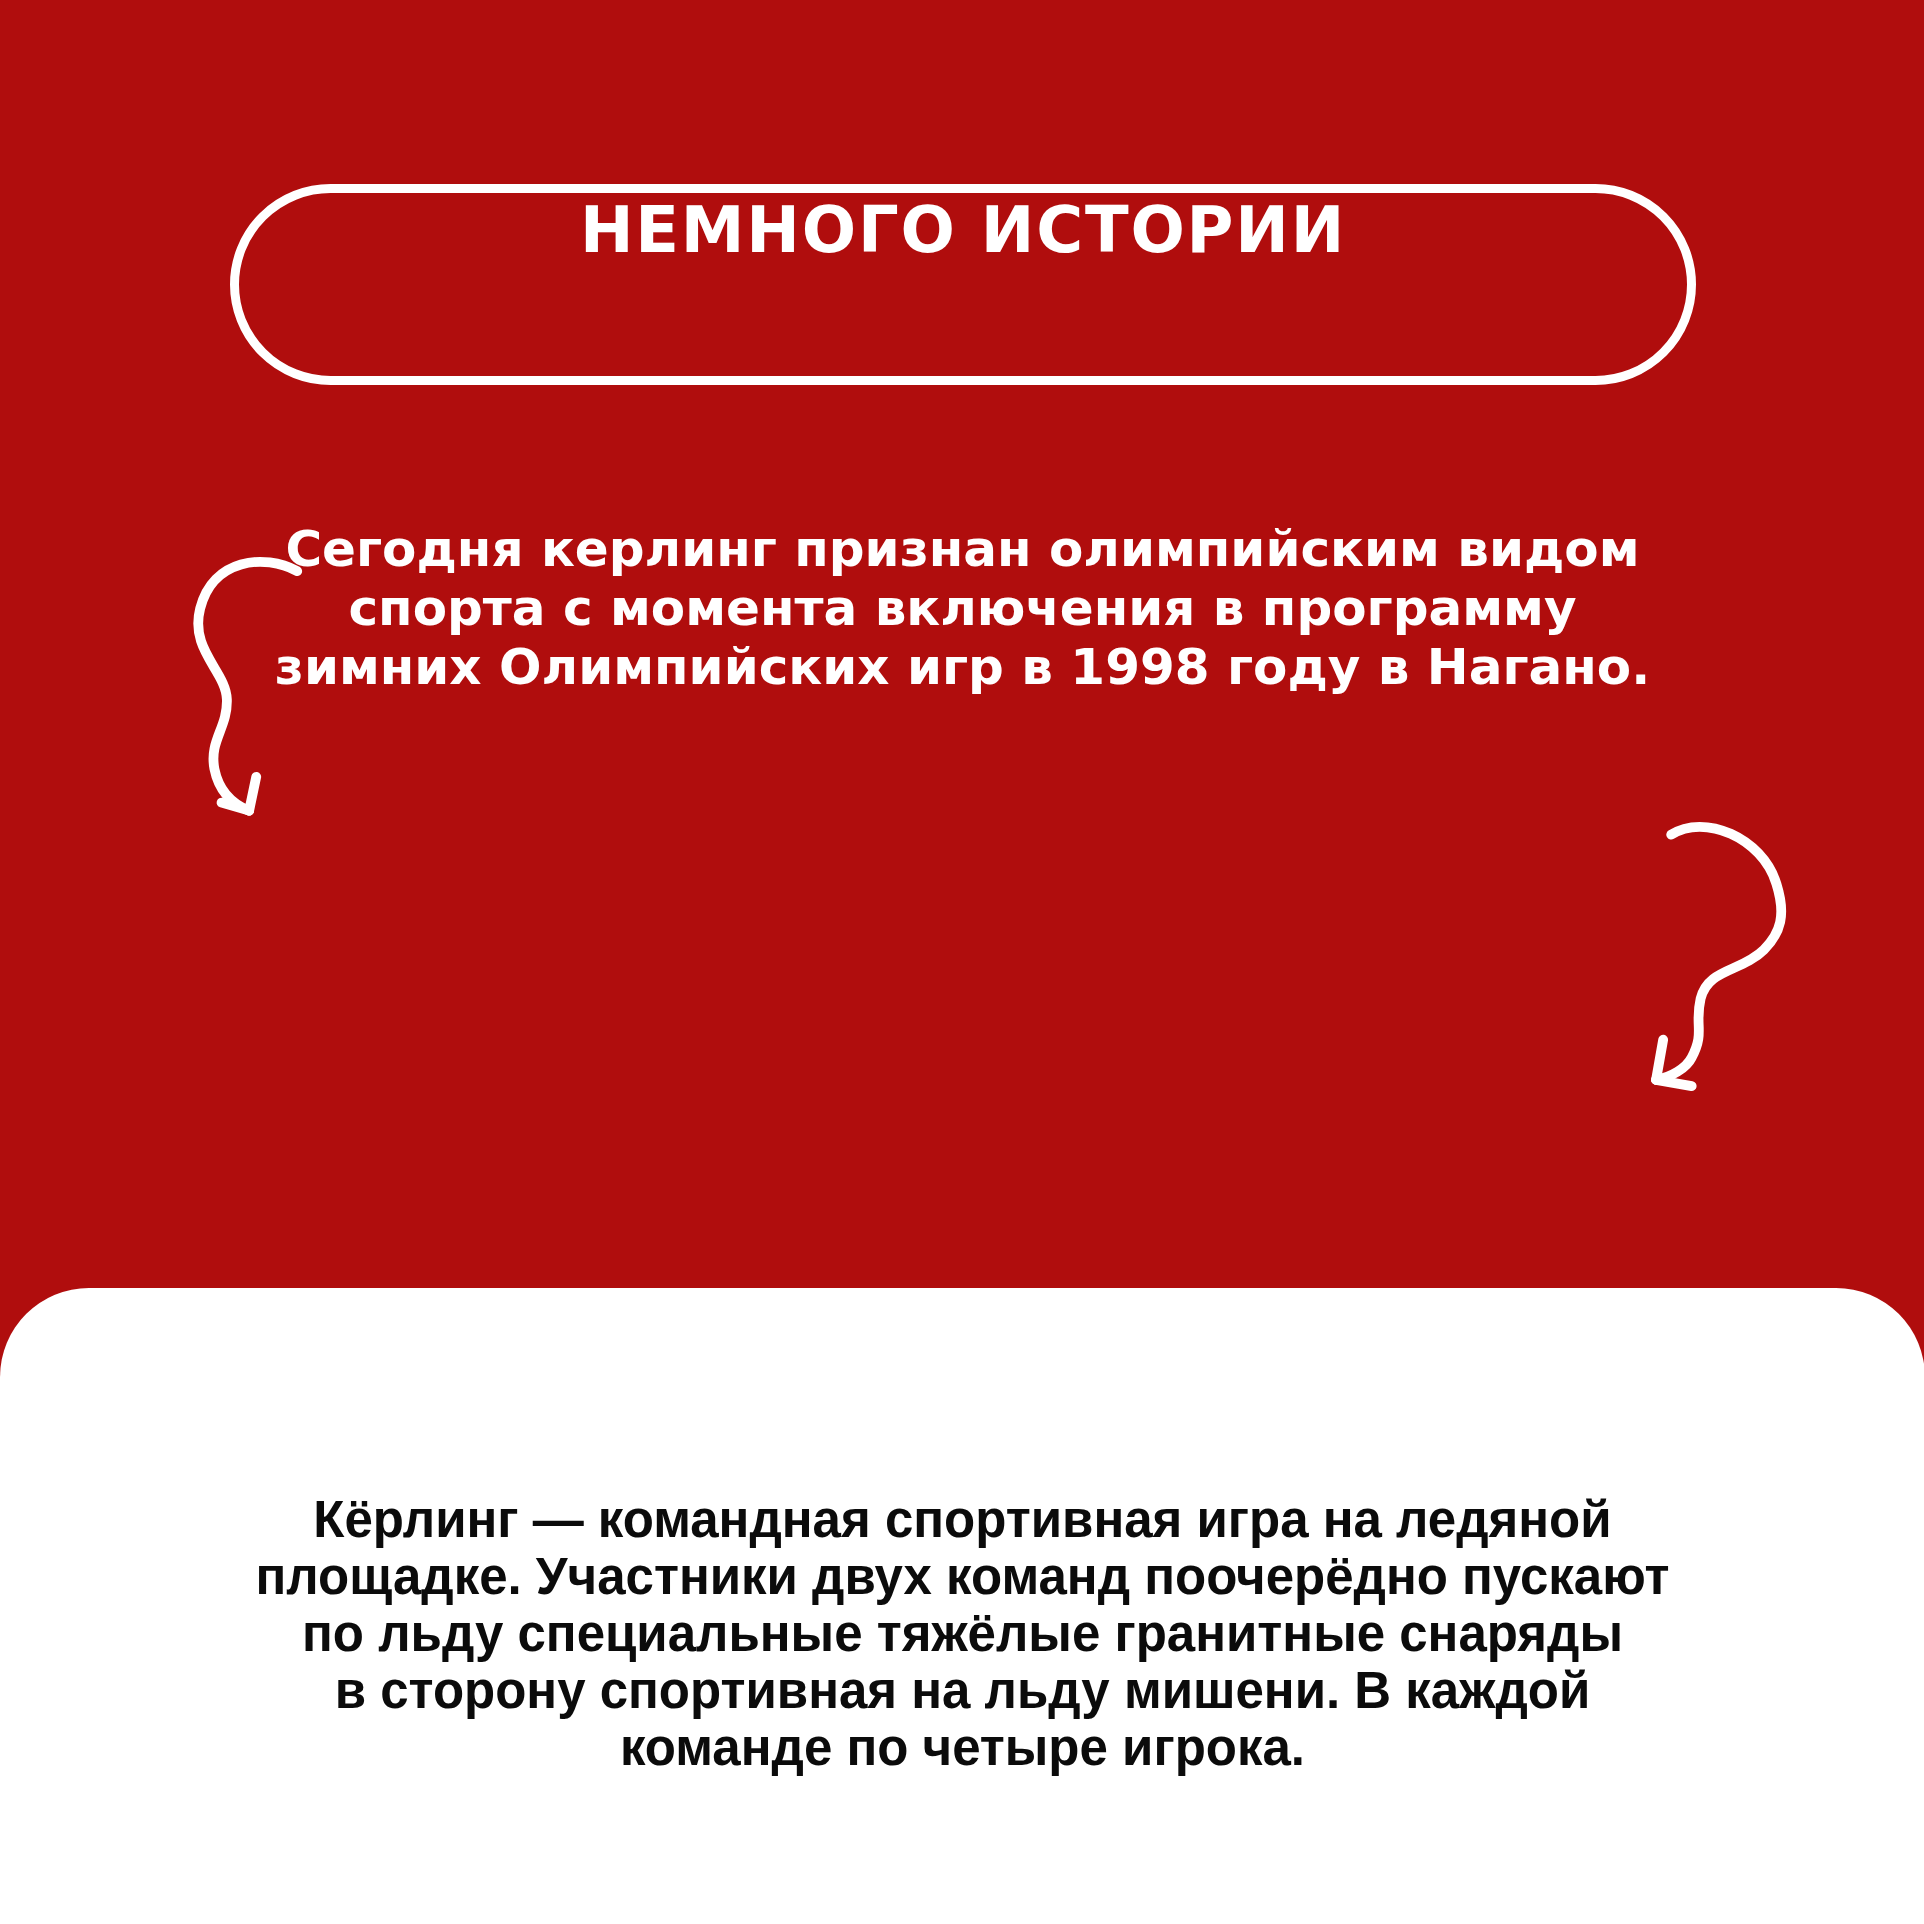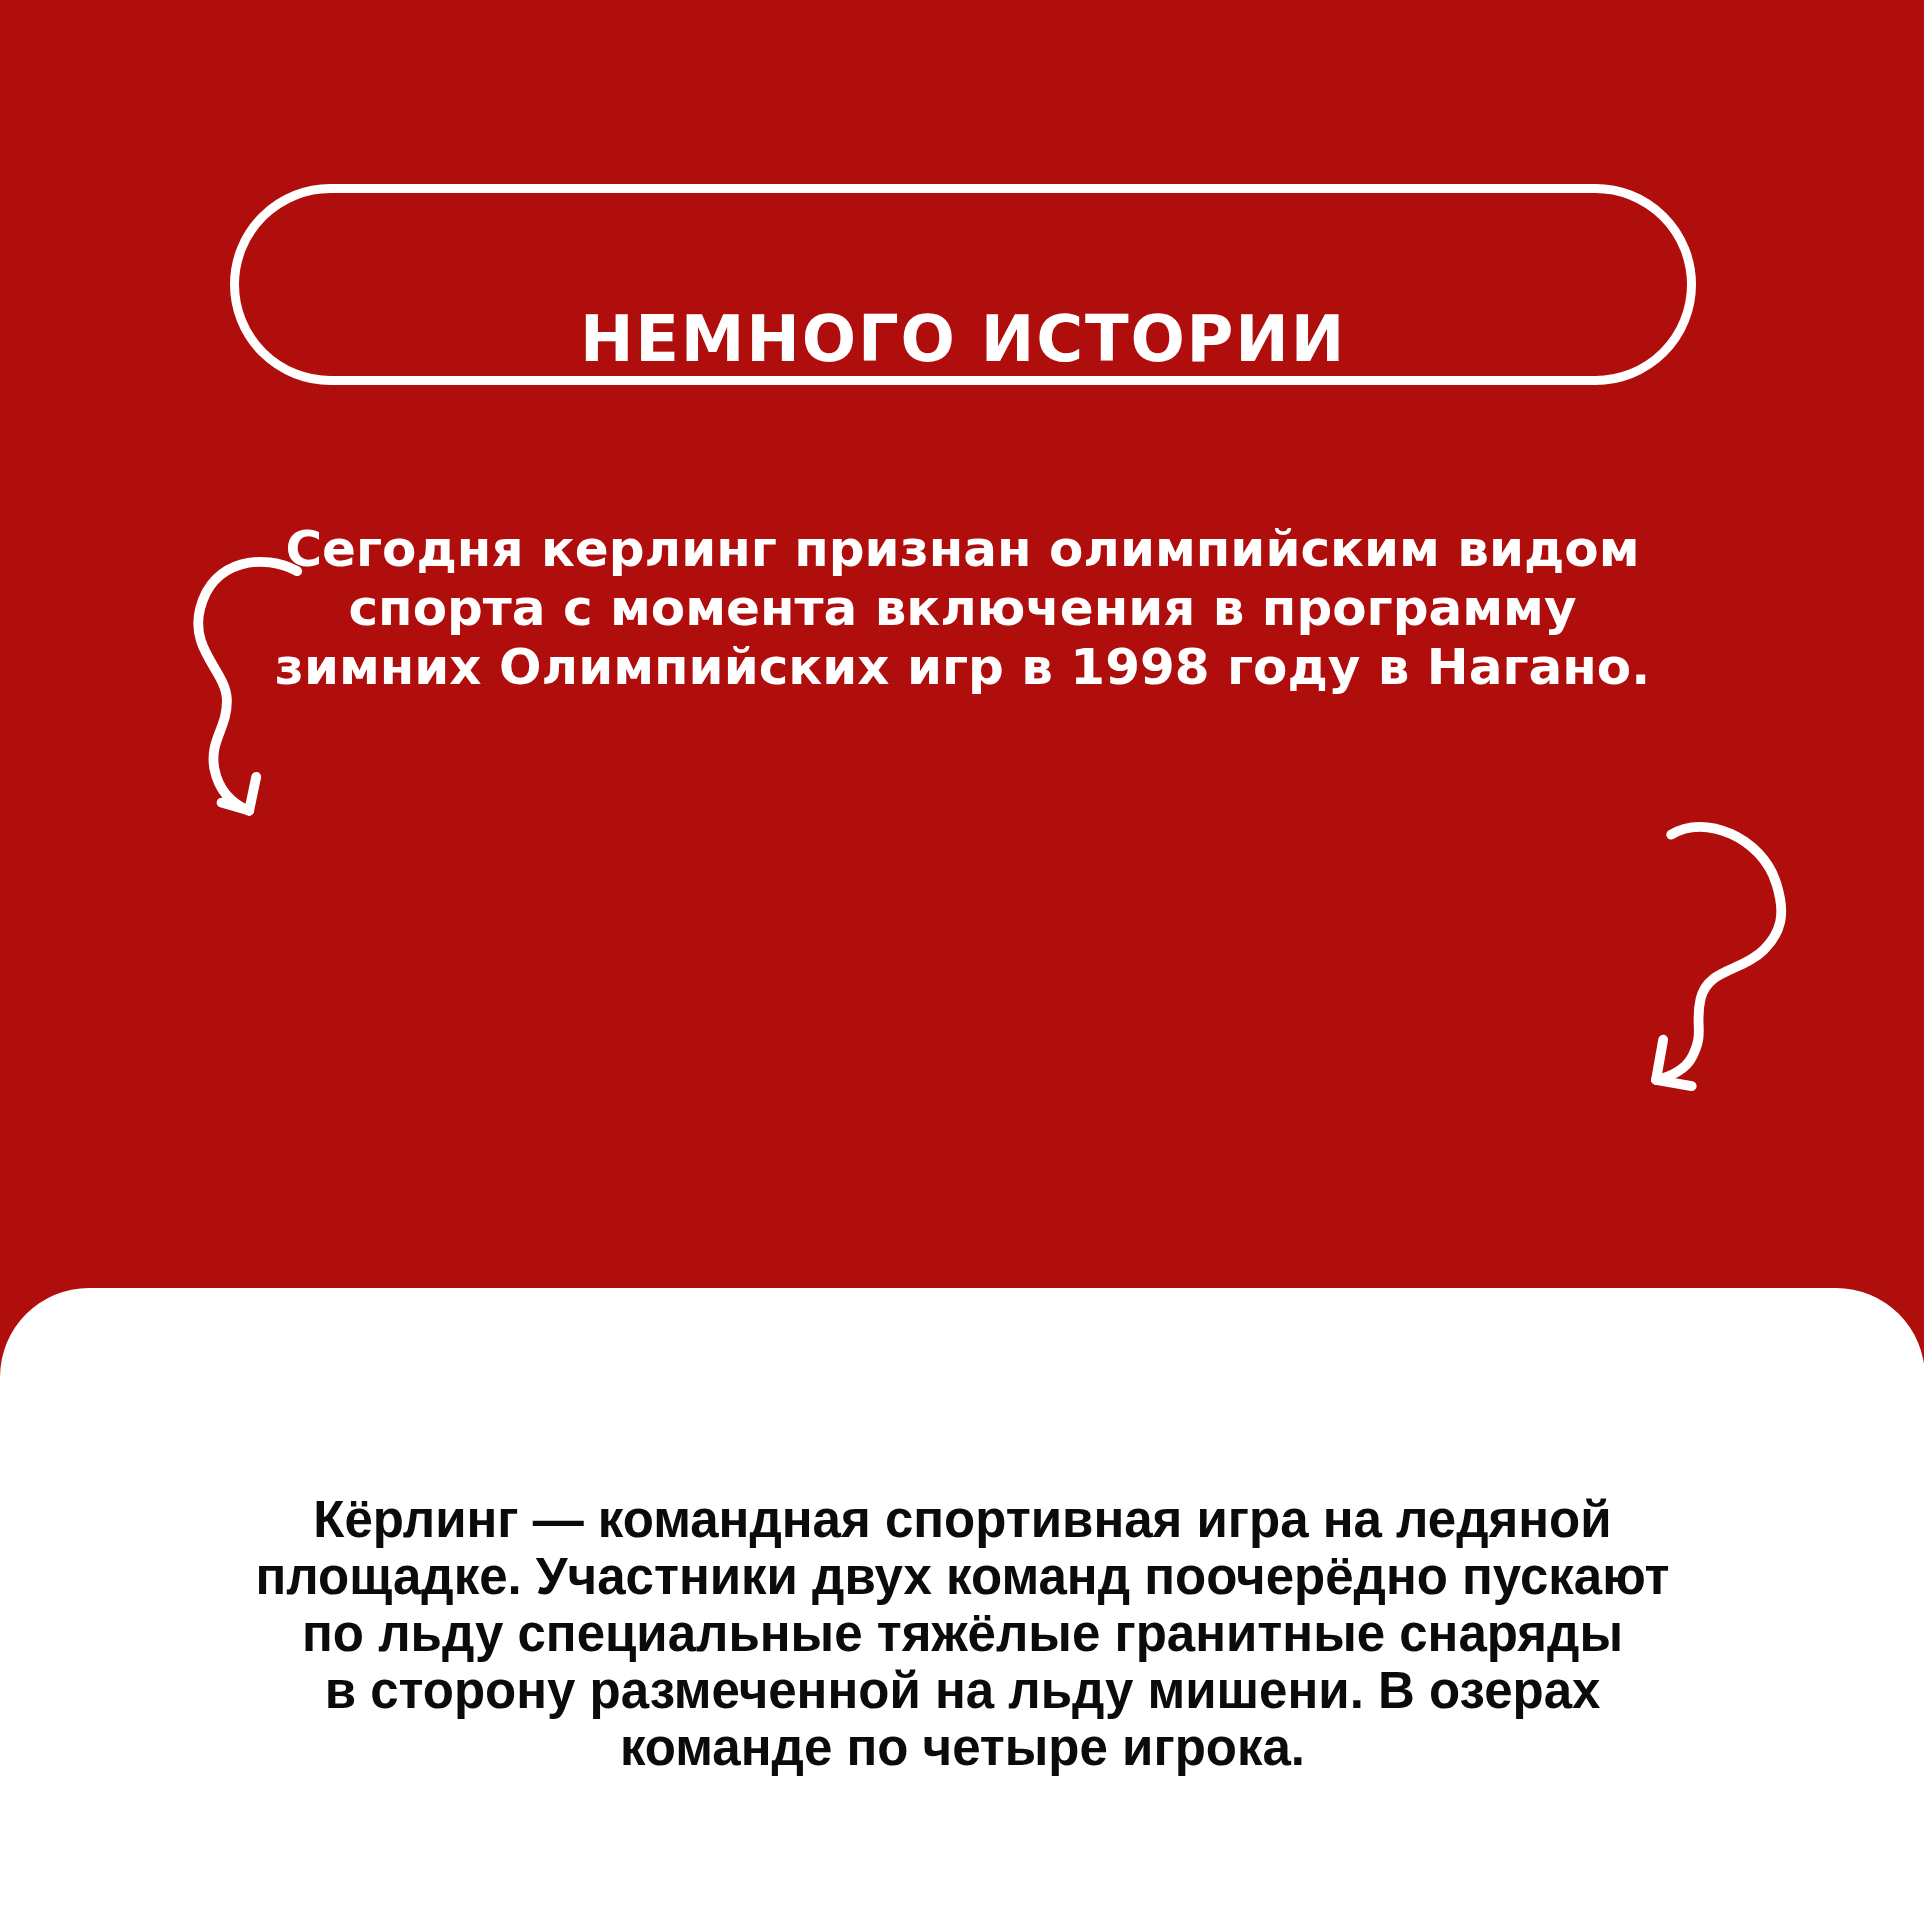--- a/index.html
+++ b/index.html
@@ -20,21 +20,21 @@
   }
   .title-box{
     position:absolute;
     left:230px;
     top:184px;
     width:1466px;
     height:201px;
     border:9.8px solid var(--text-light);
     border-radius:107px;
     display:flex;
-    align-items:flex-end;
+    align-items:flex-start;
     justify-content:center;
   }
   .title{
     color:var(--text-light);
     font-size:64px;
     font-weight:700;
     letter-spacing:1.8px;
     text-transform:uppercase;
     white-space:nowrap;
   }
@@ -108,18 +108,18 @@
   <div class="history">
     <p class="hist-p">Сегодня керлинг признан олимпийским видом
 спорта с момента включения в программу
 зимних Олимпийских игр в 1998 году в Нагано.</p>
   </div>
 
   <div class="card">
     <p class="card-text">Кёрлинг — командная спортивная игра на ледяной
 площадке. Участники двух команд поочерёдно пускают
 по льду специальные тяжёлые гранитные снаряды
-в сторону размеченной на льду мишени. В озерах
+в сторону спортивная на льду мишени. В каждой
 команде по четыре игрока.</p>
   </div>
 
 </div>
 
 
 </body></html>

